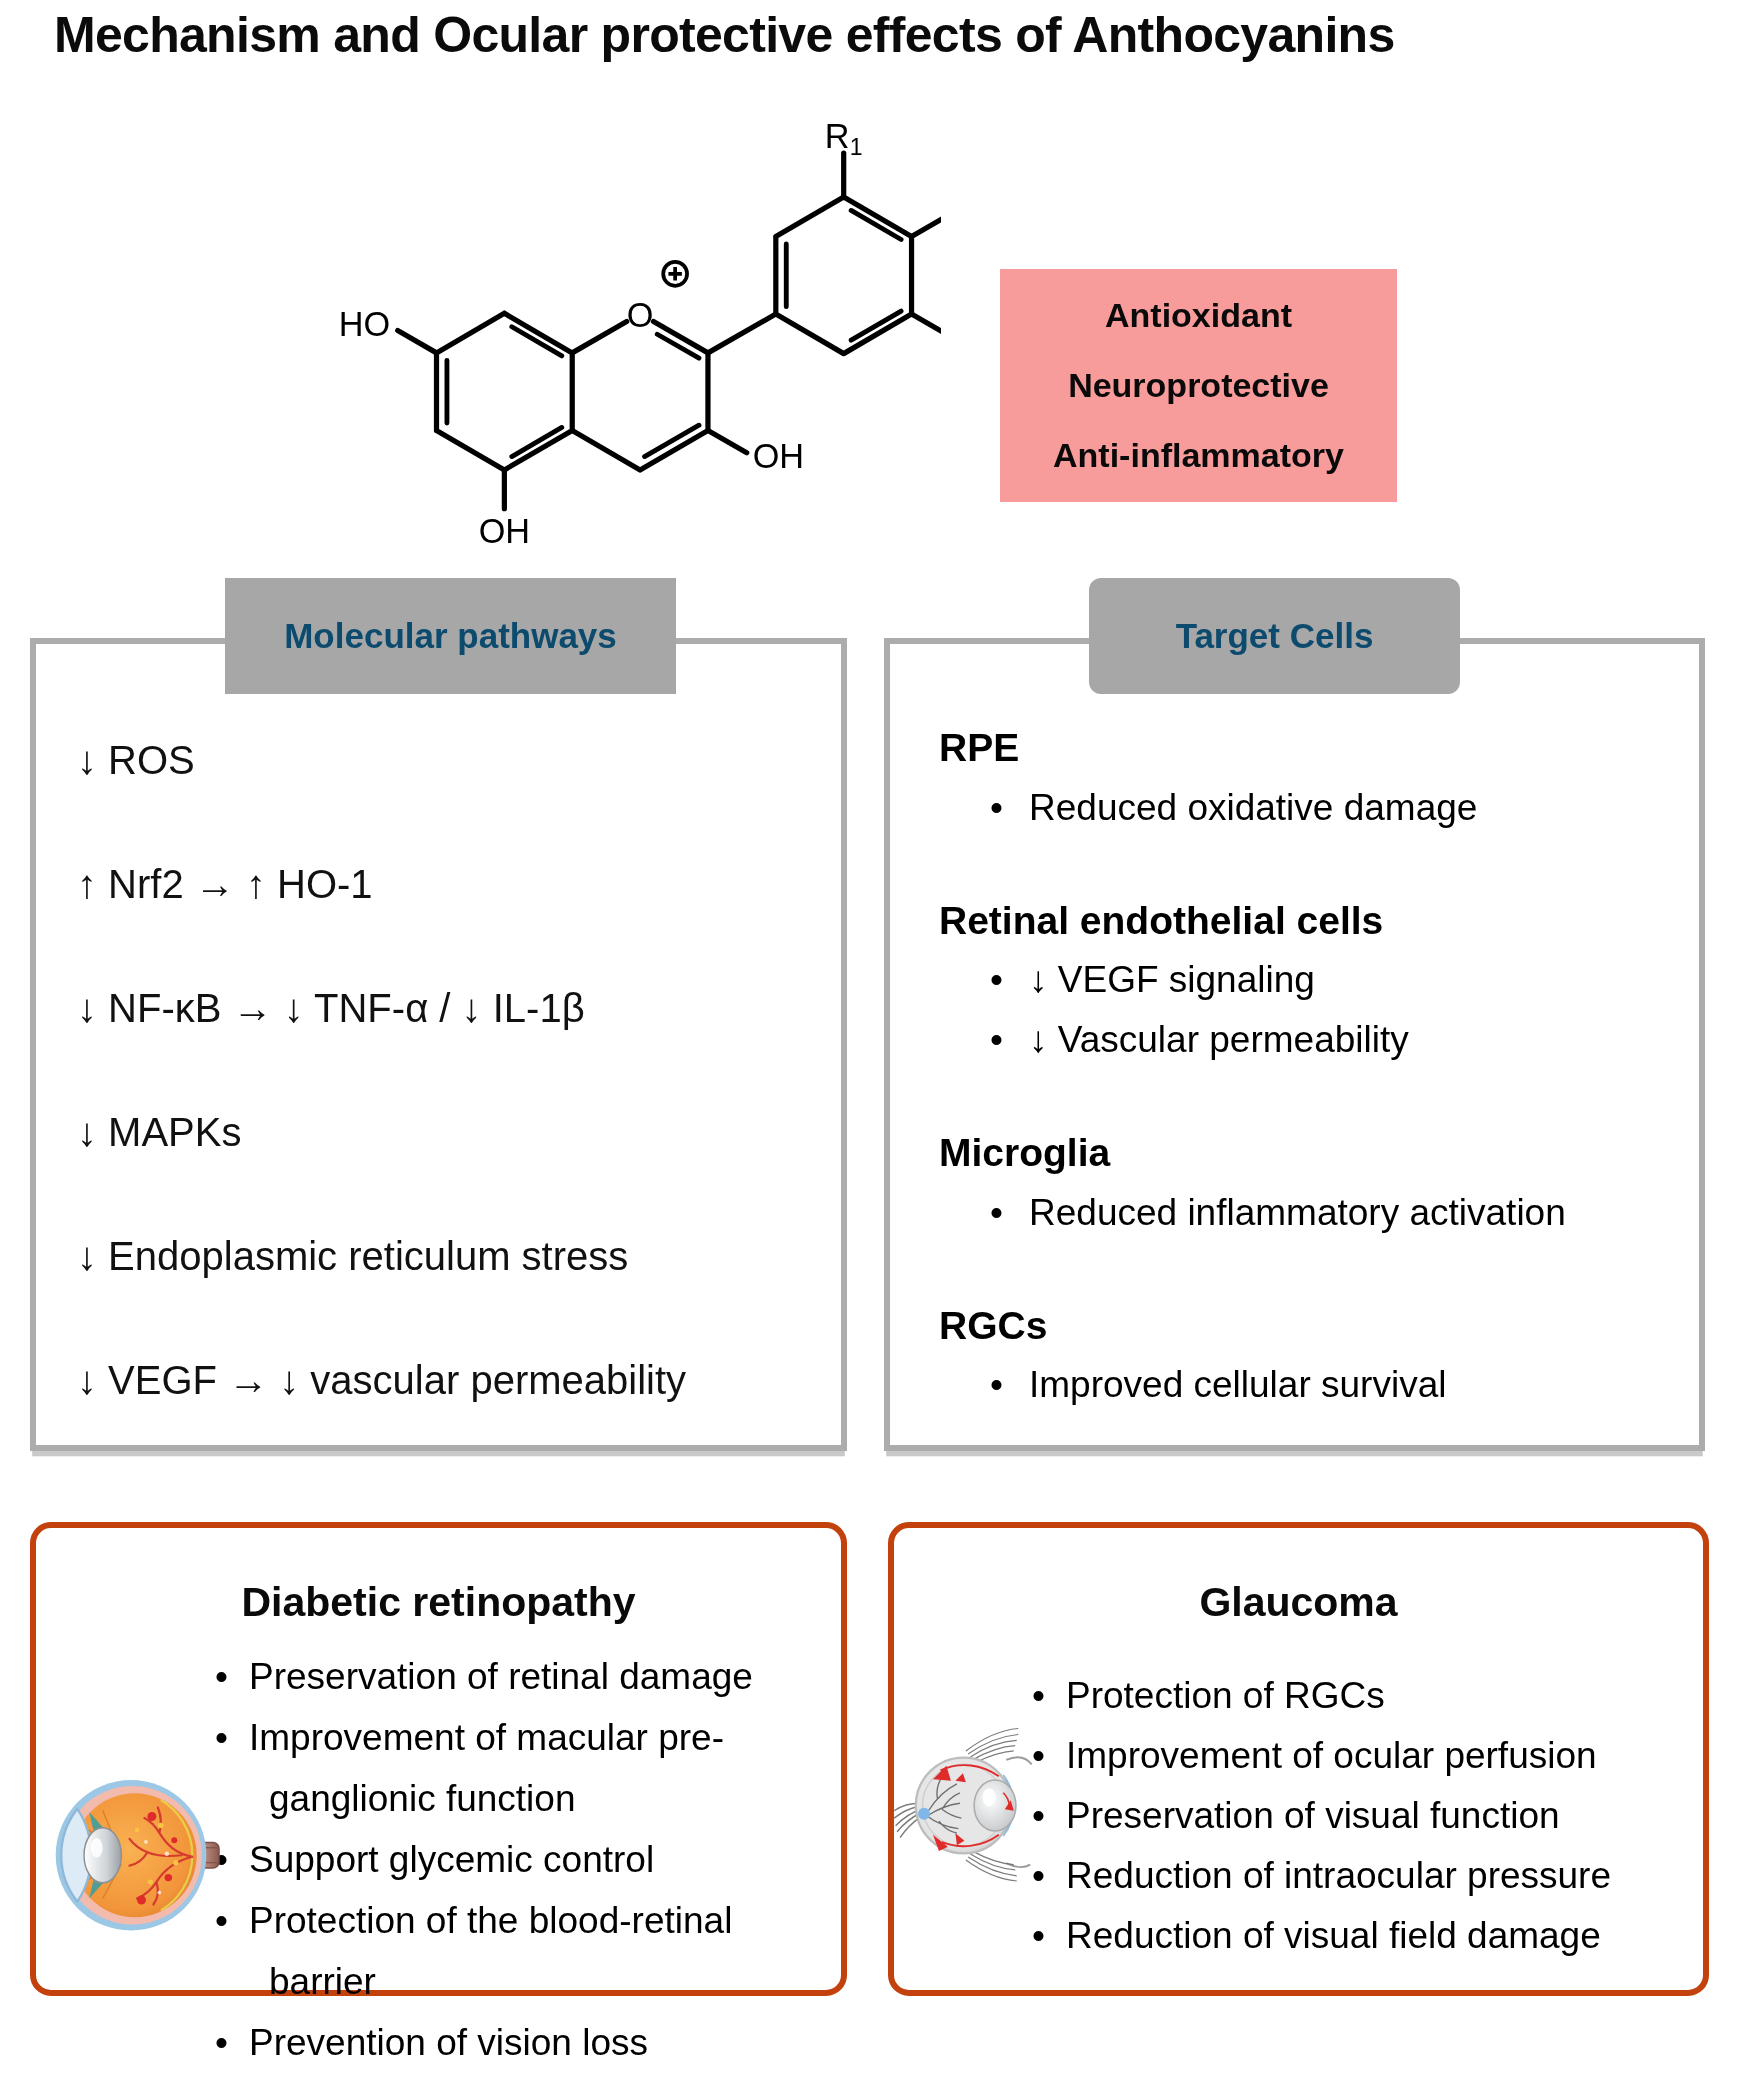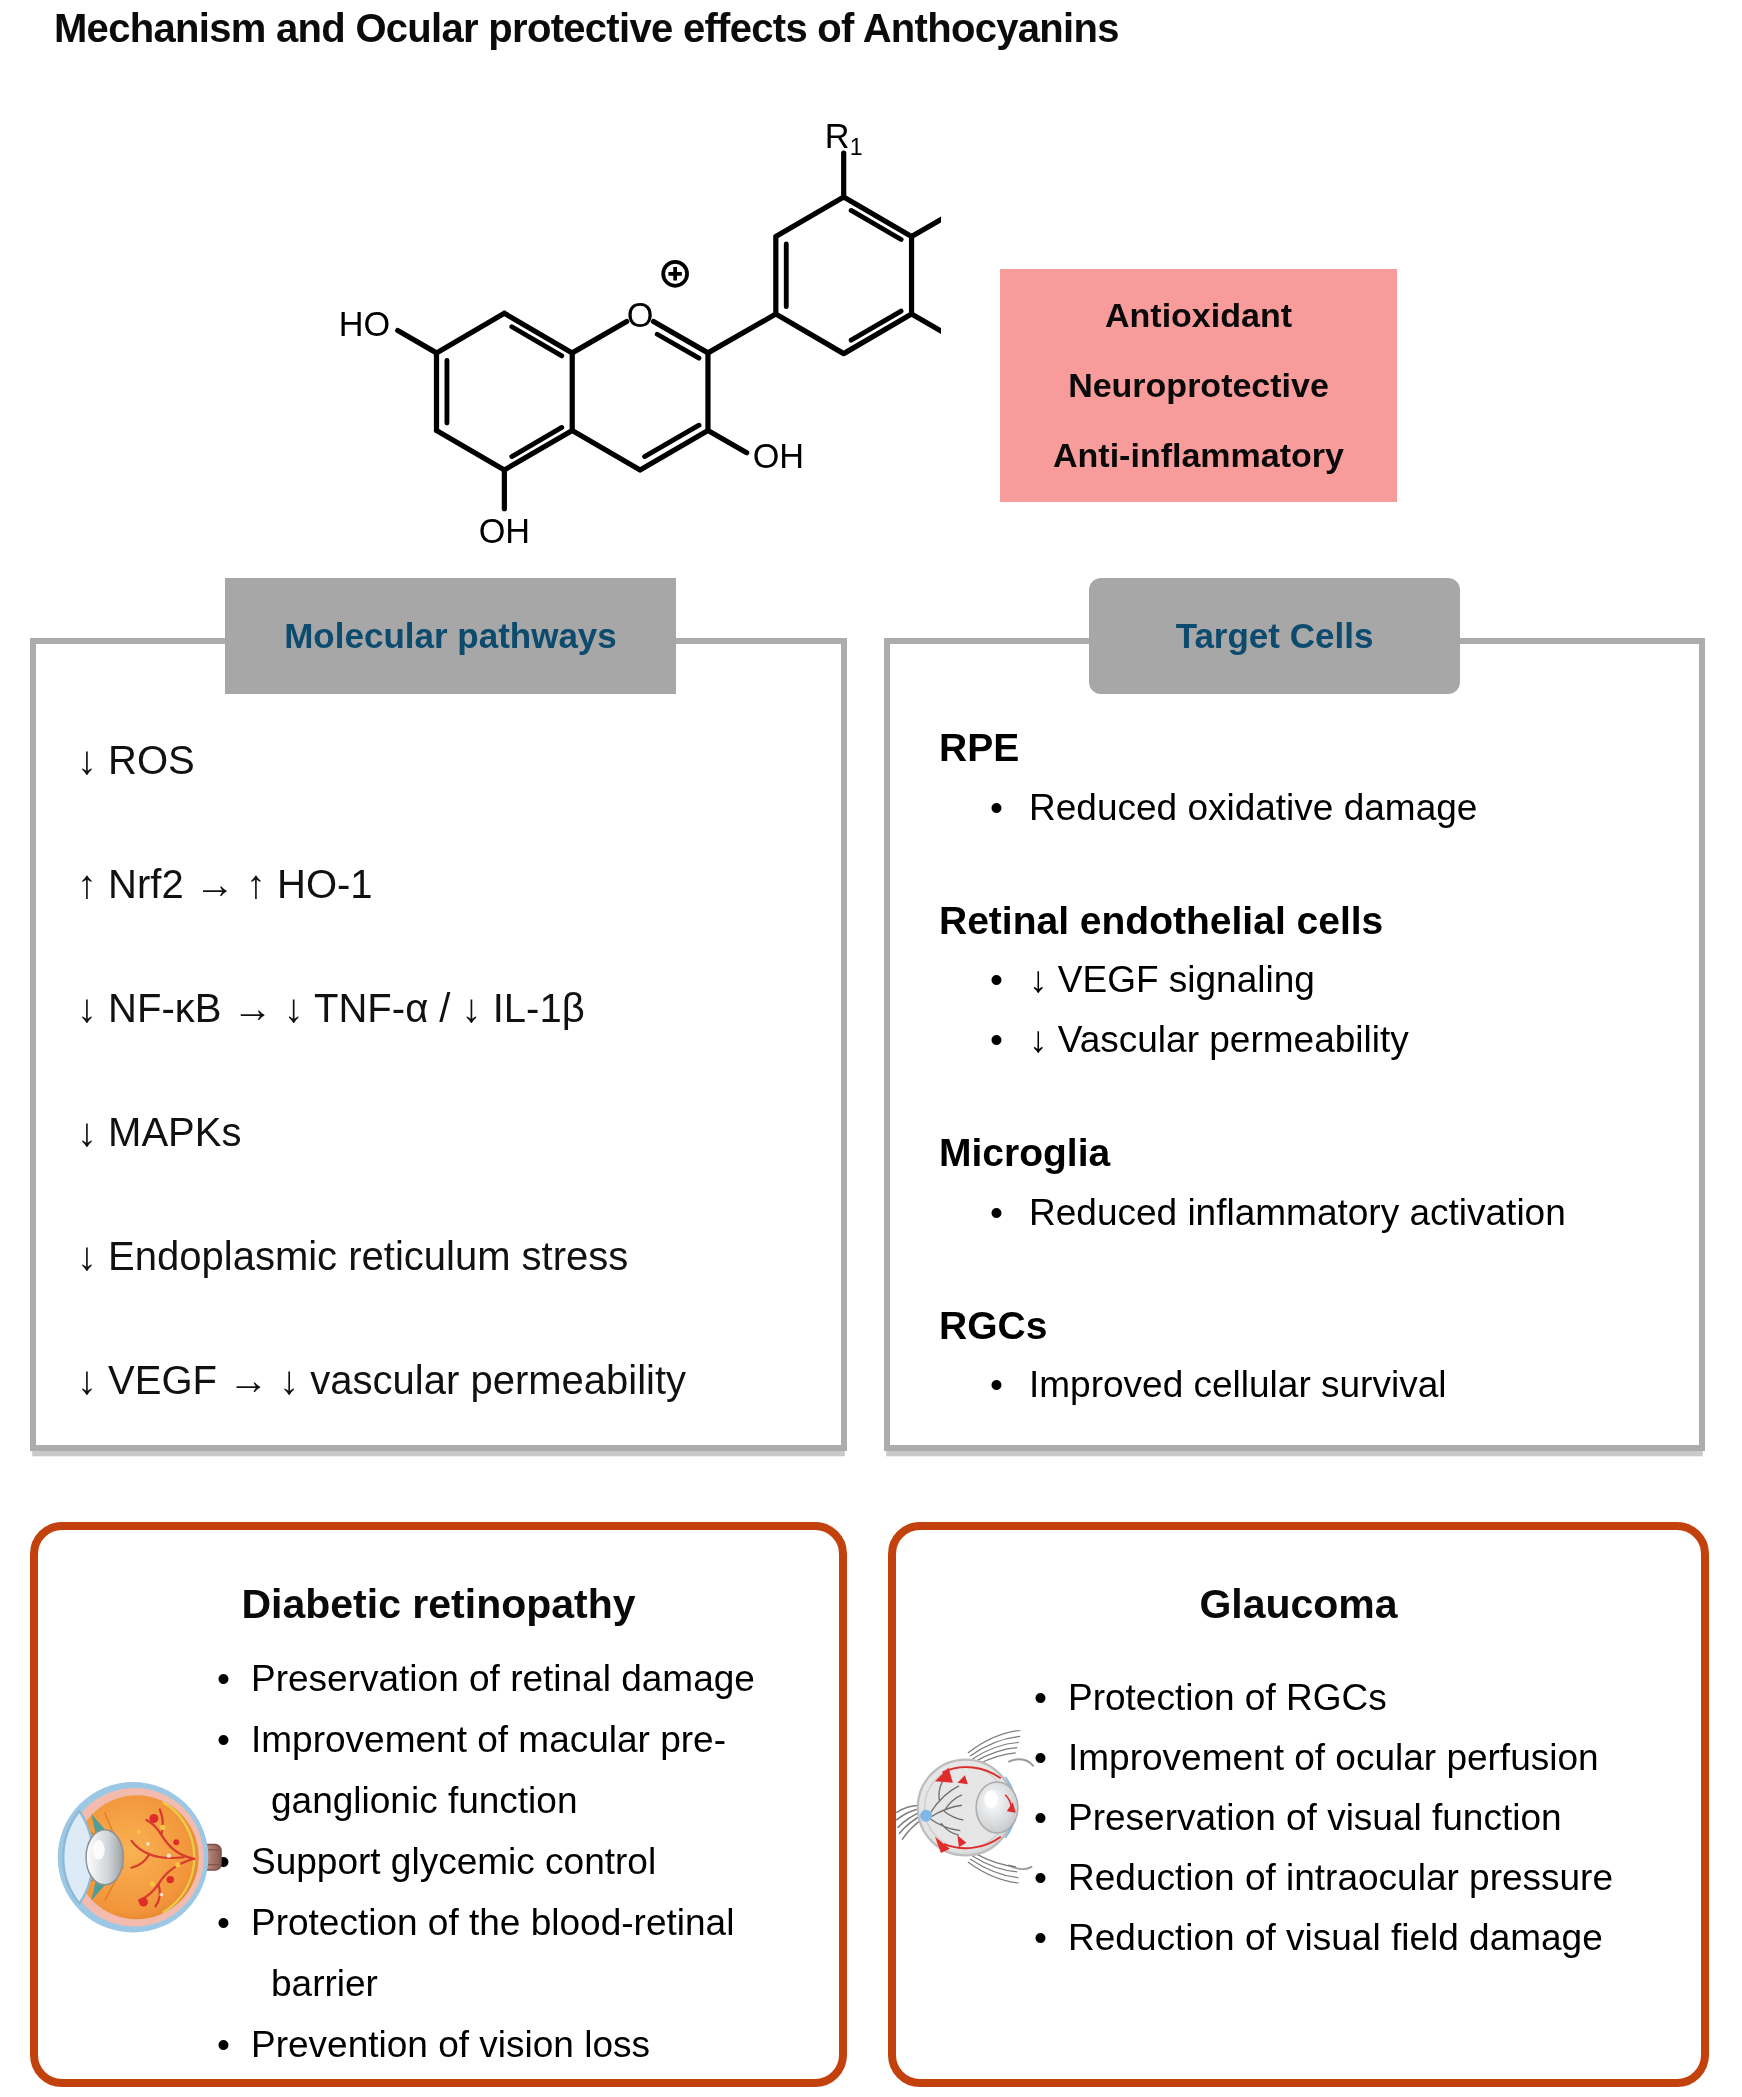--- a/index.html
+++ b/index.html
@@ -3,21 +3,21 @@
 <meta charset="utf-8">
 <style>
   html,body{margin:0;padding:0;}
   body{
     width:1742px;height:2097px;position:relative;background:#ffffff;
     font-family:"Liberation Sans", sans-serif;color:#000;
     overflow:hidden;
   }
   .page-title{
     position:absolute;left:54px;top:6px;width:1642px;
-    font-size:40px;font-weight:bold;letter-spacing:-0.7px;color:#0b0b0b;
+    font-size:50px;font-weight:bold;letter-spacing:-0.7px;color:#0b0b0b;
   }
   
   .molecule{position:absolute;left:284px;top:112px;width:657px;height:440px;}
   .molecule text{font-family:"Liberation Sans",sans-serif;font-size:46px;fill:#000;}
   .molecule .sub{font-size:31px;}
 
   
   .effects-box{
     position:absolute;left:1000px;top:269px;width:397px;height:233px;
     background:#F89B9B;display:flex;flex-direction:column;justify-content:space-around;
@@ -52,22 +52,22 @@
   }
   .cell-group .group-name{font-size:39px;font-weight:bold;margin:0 0 7.5px 0;}
   .cell-group .group-bullets{margin:0;}
   .cell-bullet{
     font-size:37px;line-height:1.62;padding-left:90px;text-indent:-39px;
   }
   .cell-bullet::before{content:"•";display:inline-block;width:39px;text-indent:0;}
 
   
   .round-box{
-    position:absolute;top:1522px;height:565px;background:#fff;
-    border:8px solid #c2410c;border-radius:32px;box-sizing:border-box;
+    position:absolute;top:1522px;height:474px;background:#fff;
+    border:6px solid #c2410c;border-radius:21px;box-sizing:border-box;
   }
   .round-left{left:30px;width:817px;}
   .round-right{left:888px;width:821px;}
   .round-title{
     position:absolute;left:0;right:0;top:51px;text-align:center;
     font-size:41px;font-weight:bold;color:#0a0a0a;
   }
   .round-list{position:absolute;margin:0;}
   .dr-list{left:179px;right:18.7px;top:118px;}
   .dr-list .round-bullet{font-size:37px;line-height:61px;}

